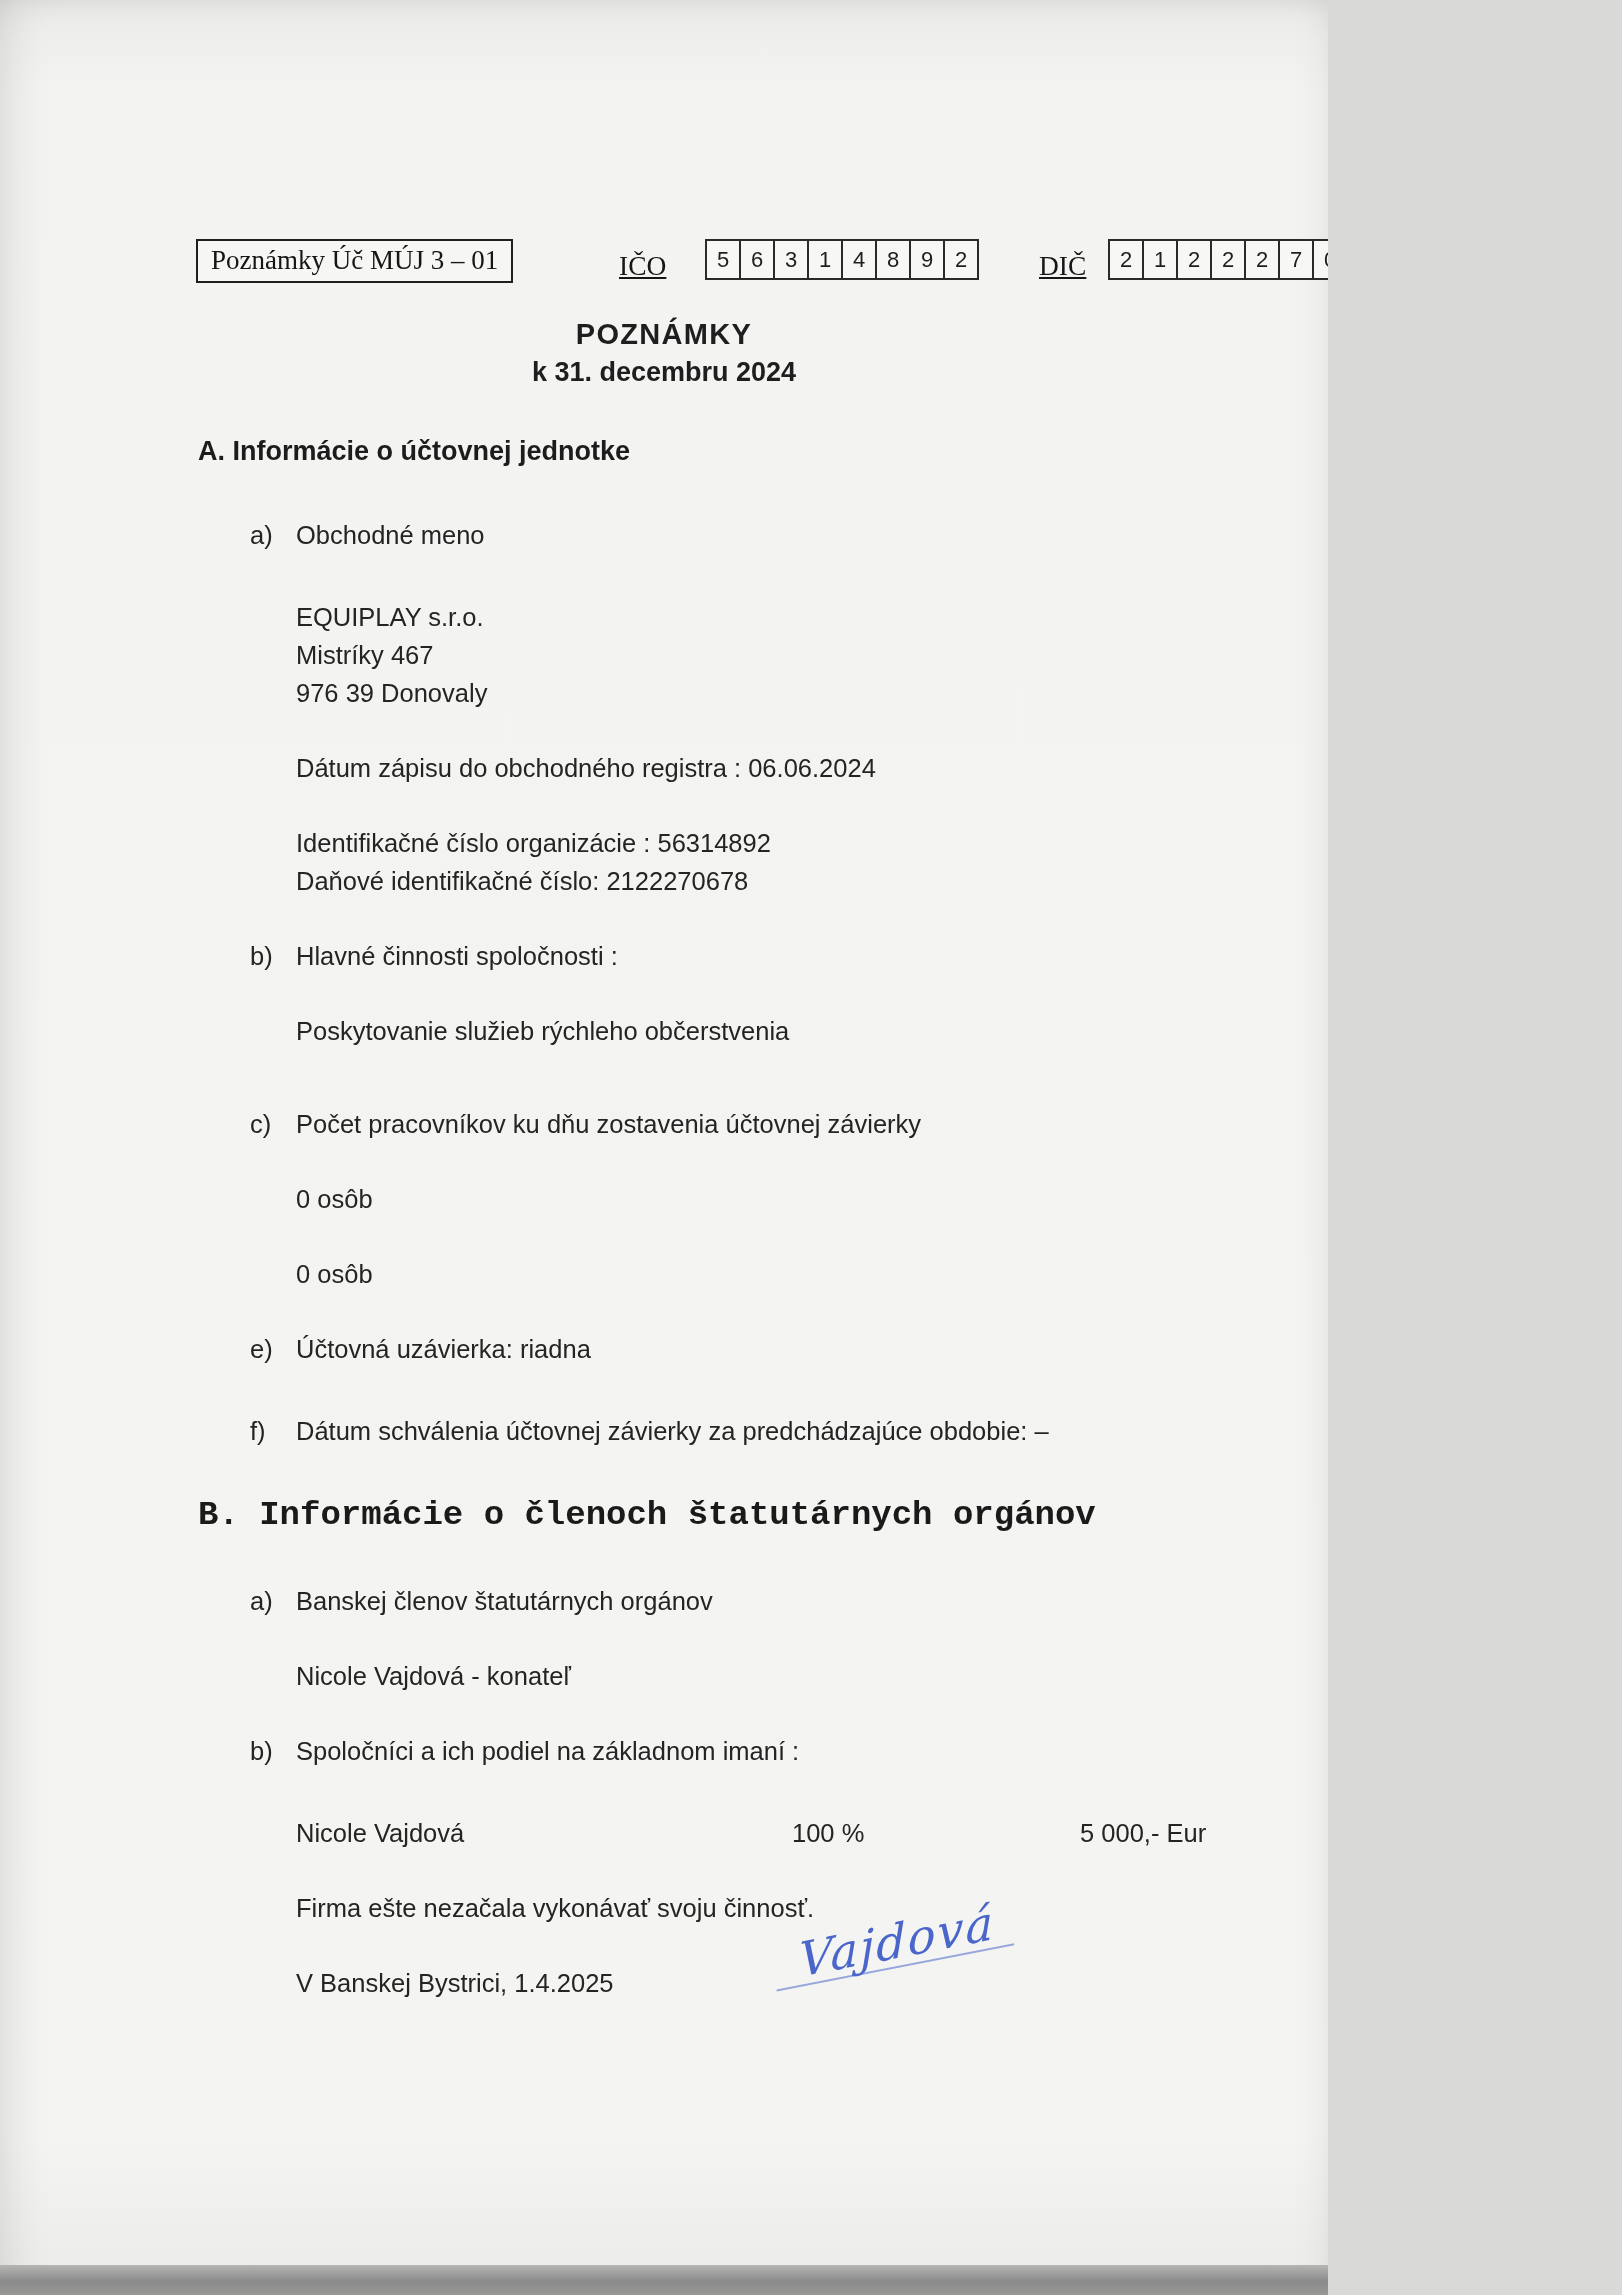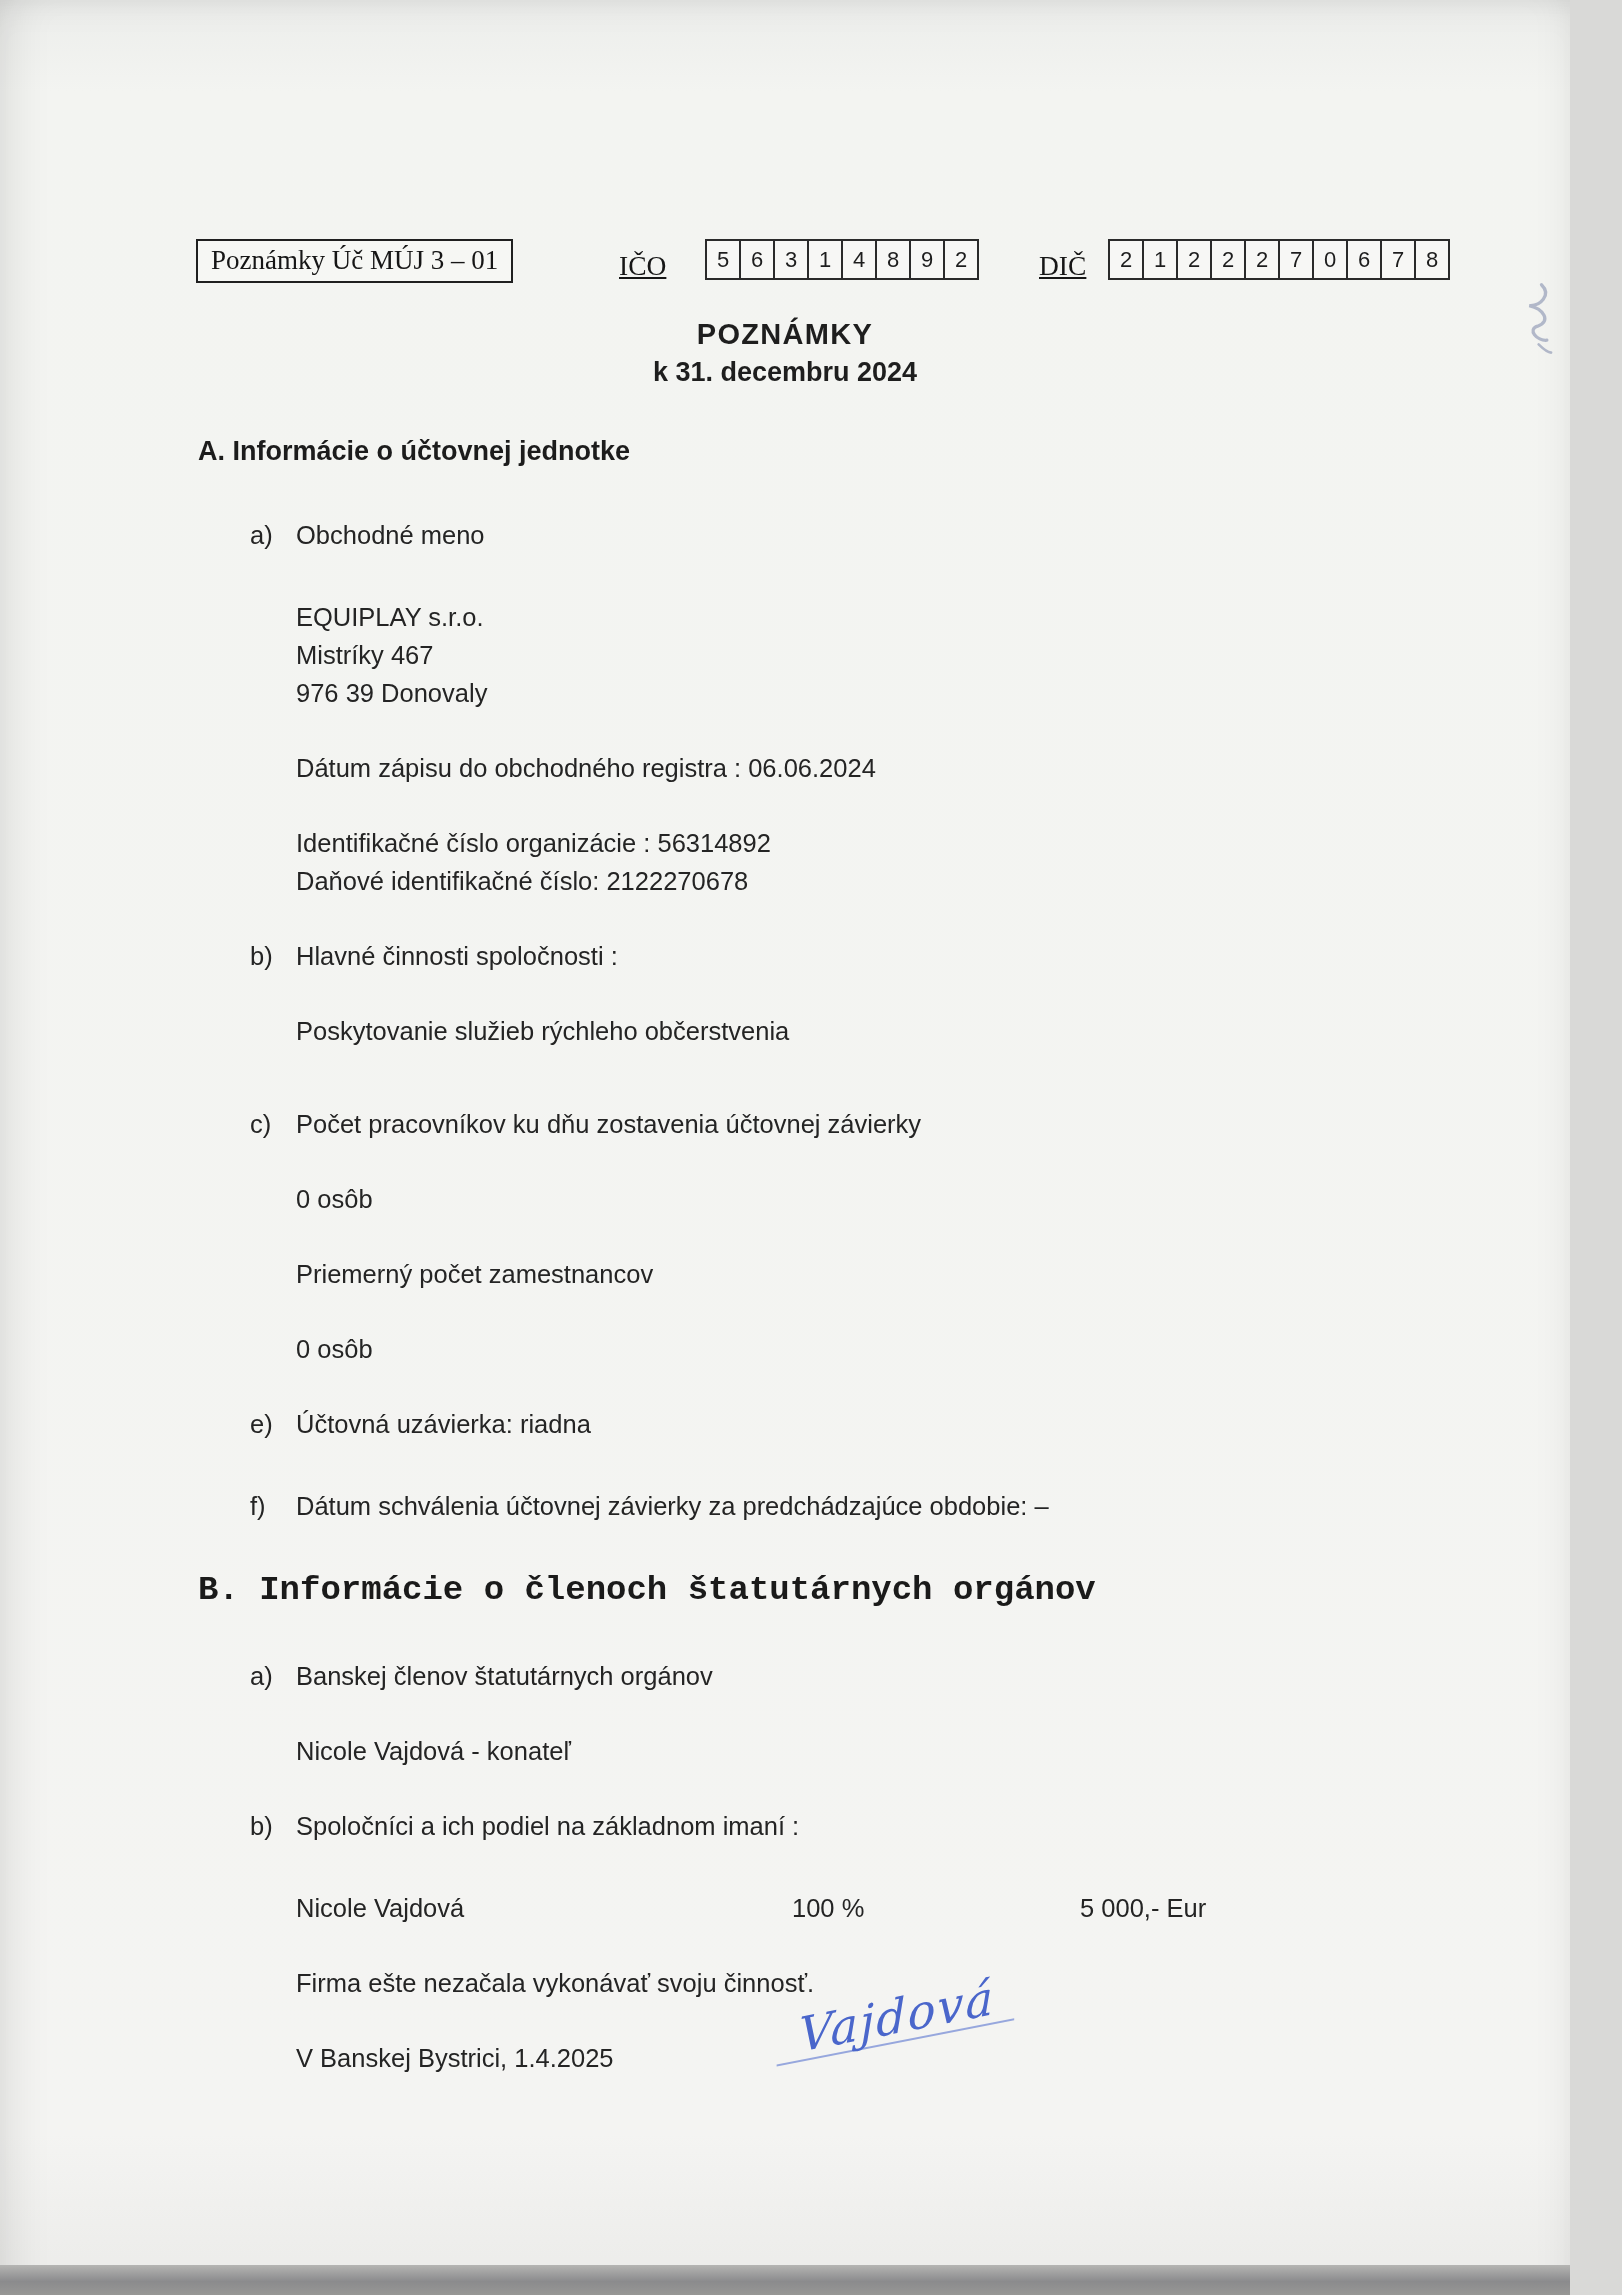--- a/index.html
+++ b/index.html
@@ -1,18 +1,18 @@
 <!DOCTYPE html>
 <html style="font-size:10.5px"><head>
 <meta charset="utf-8">
 <style>
   html,body{margin:0;padding:0;background:#d9d9d7;}
   .page{
     position:relative;
-    width:1570px;height:2295px;
+    width:1328px;height:2295px;
     background:linear-gradient(180deg,#ecedeb 0px,#f3f4f1 92px,#f4f4f2 2133px,#ededeb 2258px);
     box-shadow:inset 33px 0 52px -33px rgba(0,0,0,.14), inset -26px 0 46px -33px rgba(0,0,0,.10), inset 0 26px 39px -26px rgba(0,0,0,.08);
     font-family:"Liberation Sans","DejaVu Sans",sans-serif;
     color:#222;
     overflow:hidden;
   }
 
   
   .form-box{
     position:absolute;left:196px;top:239px;
@@ -158,21 +158,20 @@
 
     <div class="para mb62">Poskytovanie služieb rýchleho občerstvenia</div>
 
     <div class="item">
       <span class="marker">c)</span>
       <span>Počet pracovníkov ku dňu zostavenia účtovnej závierky</span>
     </div>
 
     <div class="para">0 osôb</div>
 
-    <div class="para">Priemerný počet zamestnancov</div>
 
     <div class="para">0 osôb</div>
 
     <div class="item mb67">
       <span class="marker">e)</span>
       <span>Účtovná uzávierka: riadna</span>
     </div>
 
     <div class="item">
       <span class="marker">f)</span>

